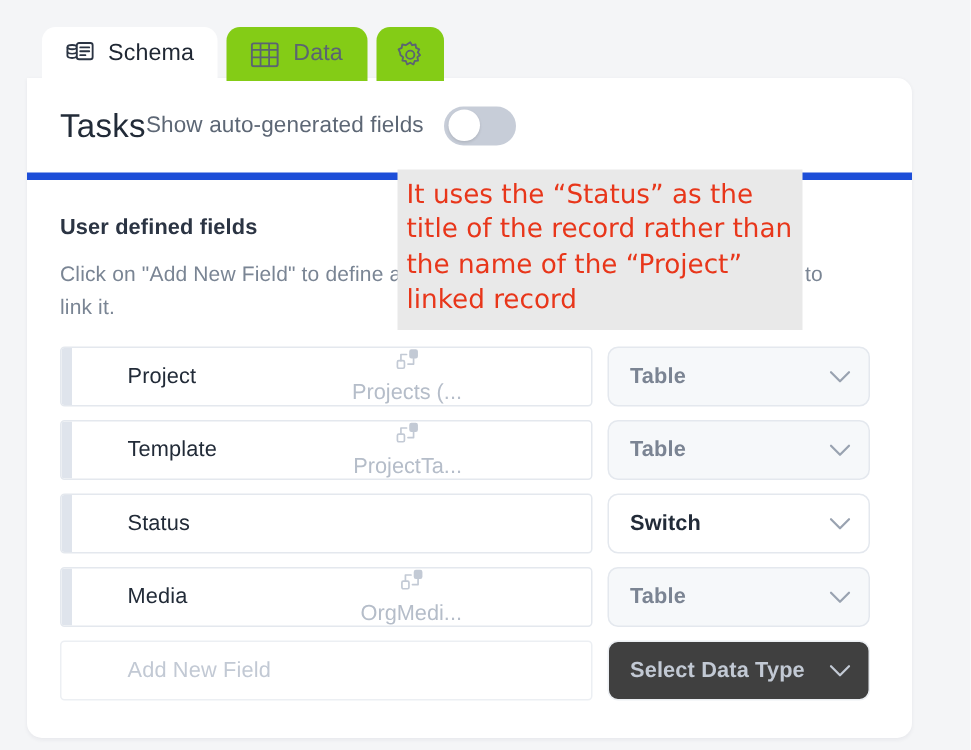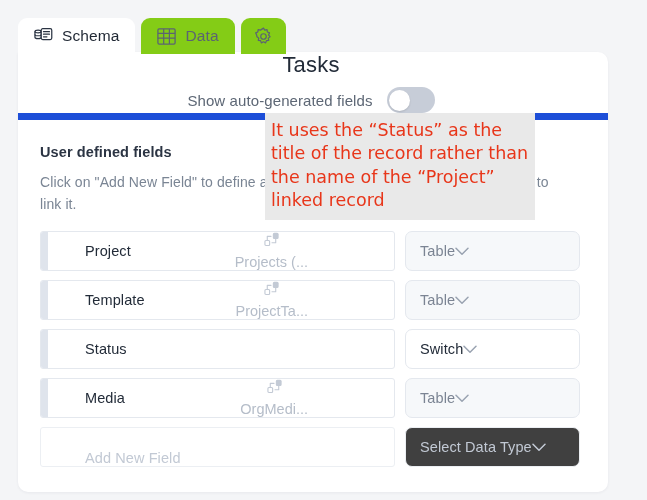--- a/index.html
+++ b/index.html
@@ -11,21 +11,21 @@
     height: 500px;
     background: #f4f5f7;
     font-family: "Liberation Sans", sans-serif;
     overflow: hidden;
     position: relative;
   }
 
   
   .tabbar {
     position: absolute;
-    left: 18px;
+    left: 28px;
     top: 18px;
     display: flex;
     align-items: flex-end;
     gap: 6px;
     z-index: 4;
   }
   .tab {
     display: flex;
     align-items: center;
     gap: 9px;
@@ -66,24 +66,22 @@
     box-shadow: 0 1px 3px rgba(30,40,60,.06);
     box-sizing: border-box;
     overflow: hidden;
   }
 
   .panel-head {
     height: 68px;
     padding: 0 26px 0 22px;
     display: flex;
     align-items: center;
-    justify-content: space-between;
-    border-bottom: 7px solid #1d4ed8;
-    box-sizing: border-box;
-    flex-direction: column;
+    border-bottom: 5px solid #1d4ed8;
+    box-sizing: border-box;
   }
   .panel-title {
     font-size: 22px;
     color: #222b38;
     letter-spacing: .2px;
   }
   .head-right {
     display: flex;
     align-items: center;
     gap: 14px;
@@ -168,37 +166,39 @@
     gap: 7px;
     margin-left: auto;
     margin-right: 86px;
     color: #b5bdc9;
     font-size: 14.5px;
     white-space: nowrap;
     flex-direction: column;
   }
   .link-chip svg { display: block; flex: none; }
 
-  .field-box.empty { border-color: #eceff3; align-items: flex-end; }
+  .field-box.empty { border-color: #eceff3; }
   .field-box.empty .field-name { color: #c2c9d4; }
 
   
   .type-select {
     width: 175px;
     height: 40px;
     border: 1px solid #e4e8ee;
     border-radius: 7px;
     background: #f6f8fa;
     display: flex;
     align-items: center;
+    justify-content: space-between;
     padding: 0 12px 0 14px;
     box-sizing: border-box;
     font-size: 14.5px;
     color: #7b8493;
     letter-spacing: .1px;
+    font-weight: bold;
   }
   .type-select.enabled {
     background: #ffffff;
     color: #222b38;
   }
   .type-select.placeholder {
     background: #404040;
     border-color: #eceff3;
     color: #c2c9d4;
   }

